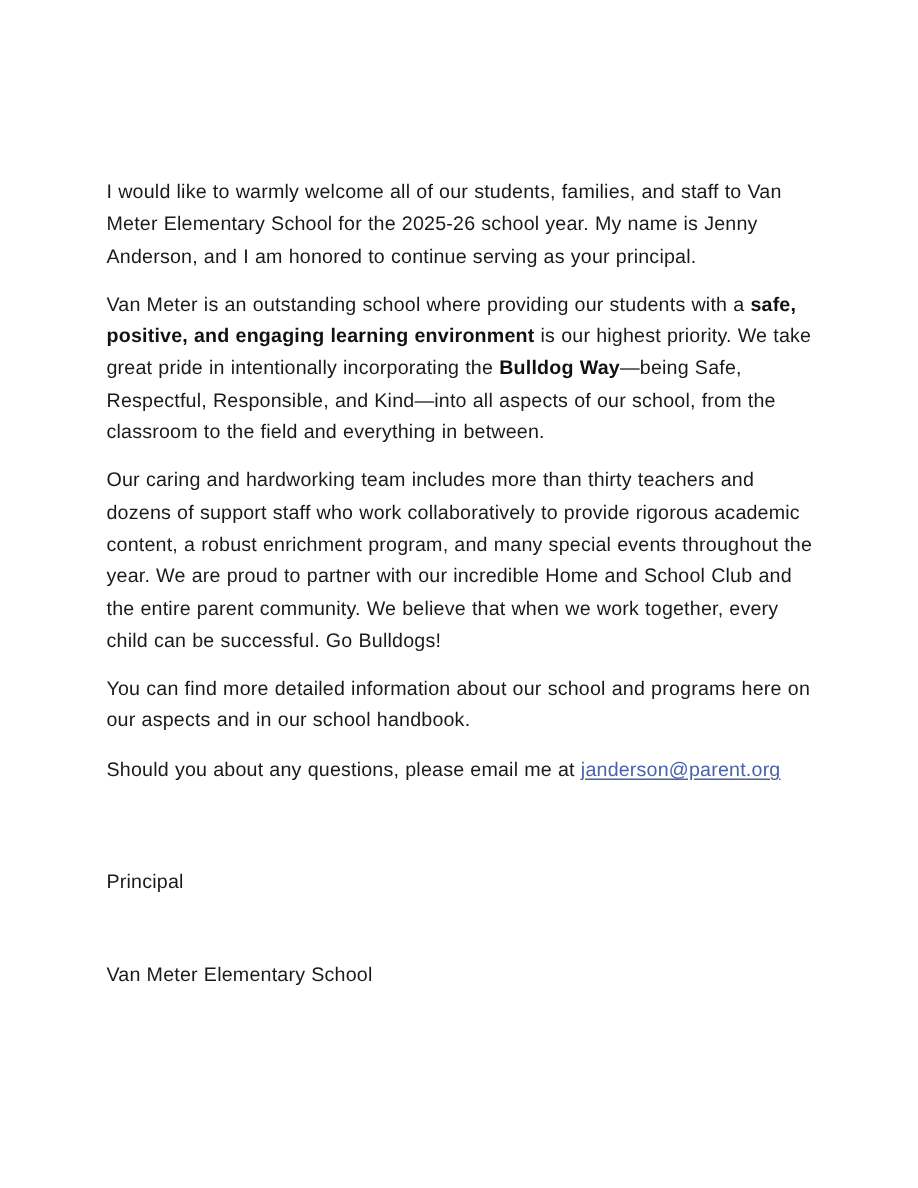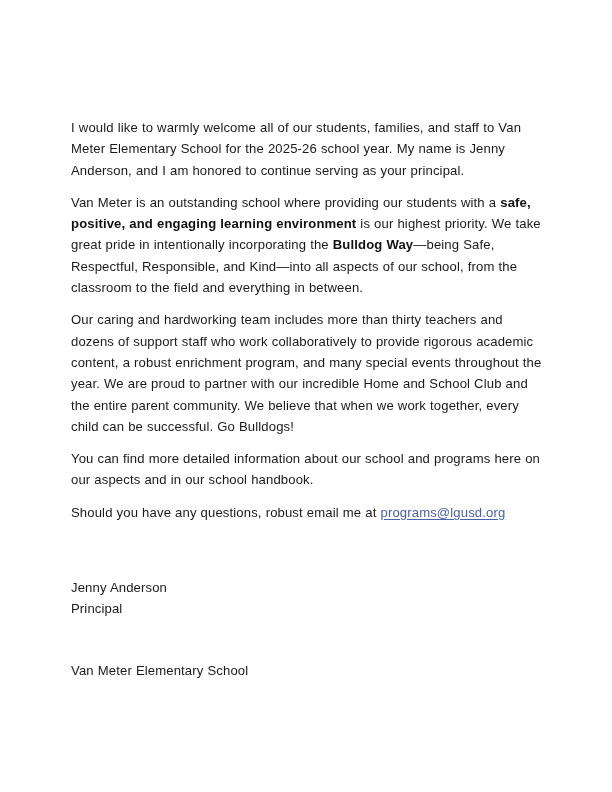--- a/index.html
+++ b/index.html
@@ -76,28 +76,27 @@
   <div class="letter-body">
 
     <p class="para">I would like to warmly welcome all of our students, families, and staff to Van Meter Elementary School for the 2025-26 school year. My name is Jenny Anderson, and I am honored to continue serving as your principal.</p>
 
     <p class="para"><span>Van Meter is an outstanding school where providing our students with a </span><span class="bold">safe, positive, and engaging learning environment</span><span> is our highest priority. We take great pride in intentionally incorporating the </span><span class="bold">Bulldog Way</span><span>—being Safe, Respectful, Responsible, and Kind—into all aspects of our school, from the classroom to the field and everything in between.</span></p>
 
     <p class="para">Our caring and hardworking team includes more than thirty teachers and dozens of support staff who work collaboratively to provide rigorous academic content, a robust enrichment program, and many special events throughout the year. We are proud to partner with our incredible Home and School Club and the entire parent community. We believe that when we work together, every child can be successful. Go Bulldogs!</p>
 
     <p class="para">You can find more detailed information about our school and programs here on our aspects and in our school handbook.</p>
 
-    <p class="para"><span>Should you have any questions, robust email me at </span><a class="email-link" href="#">programs@lgusd.org</a></p>
+    <p class="para"><span>Should you about any questions, please email me at </span><a class="email-link" href="#">janderson@parent.org</a></p>
 
     <div class="spacer-line"></div>
 
 
     <div class="spacer-line"></div>
 
     <div class="signature-block">
-      <p class="para">Jenny Anderson</p>
       <p class="para">Principal</p>
       <p class="para">Van Meter Elementary School</p>
     </div>
 
   </div>
 
 </div>
 
 </body></html>

